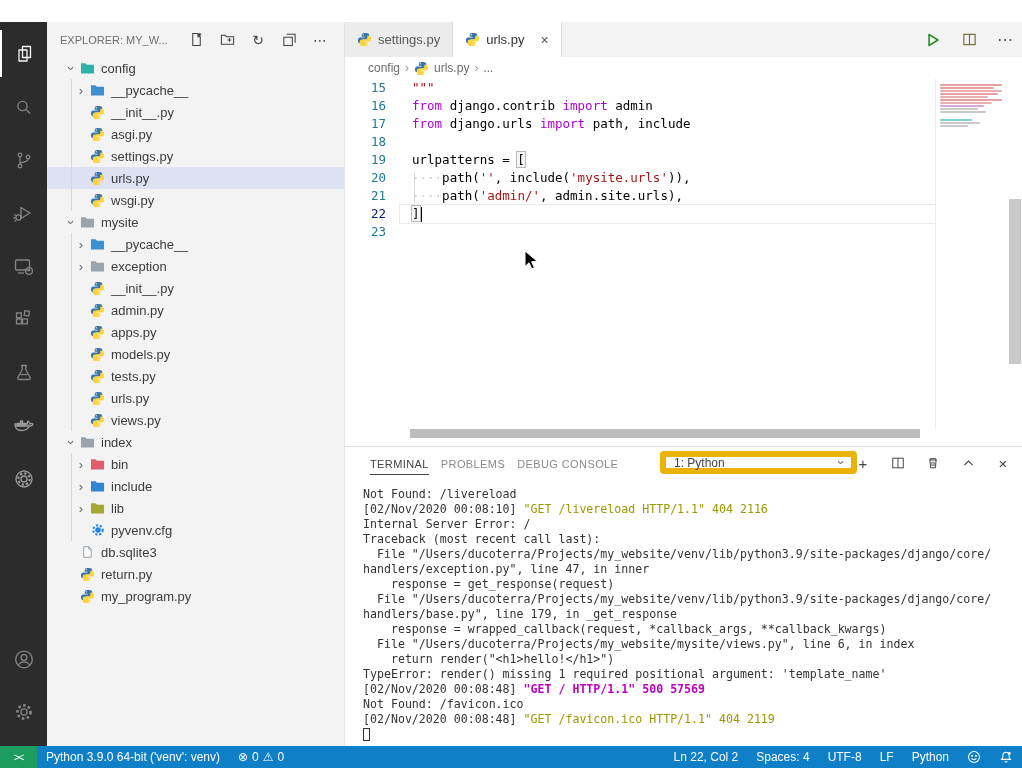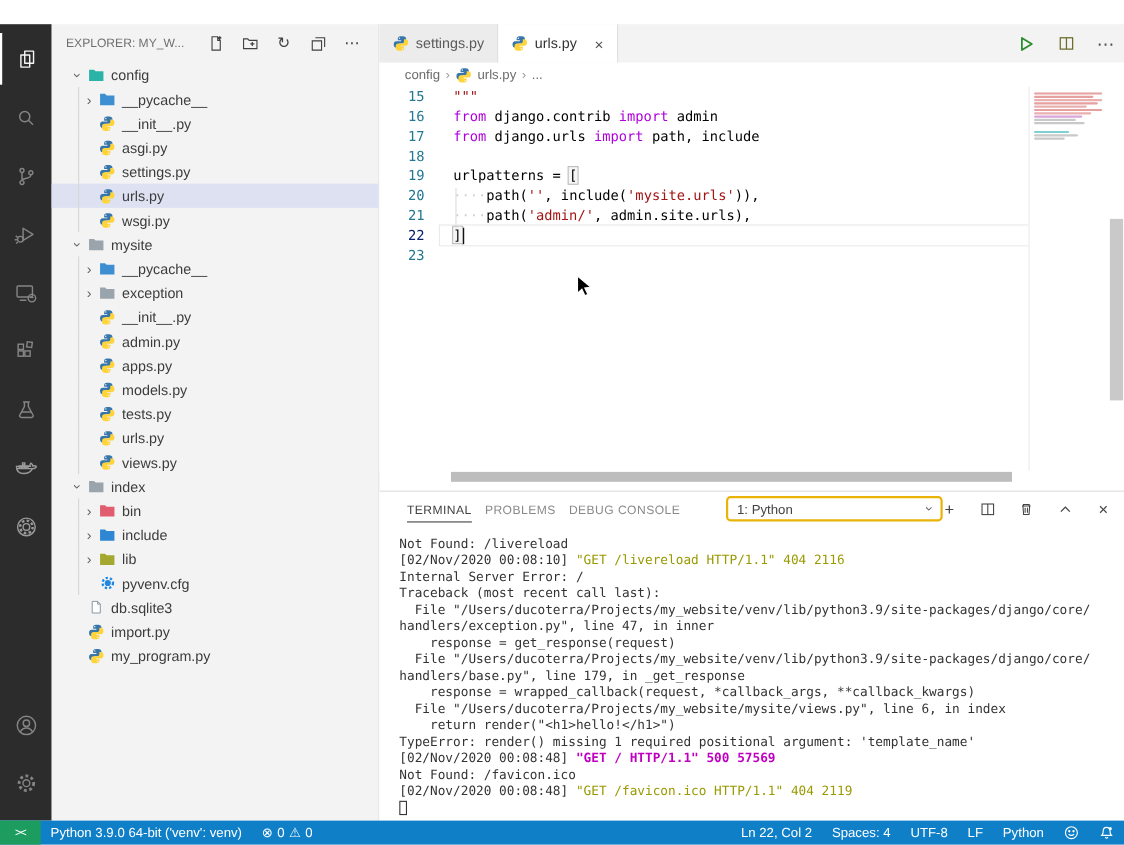--- a/index.html
+++ b/index.html
@@ -69,21 +69,21 @@
   .vscroll .thumb { position:absolute; left:1px; top:177px; width:12px; height:165px; background:#c9c9c9; }
   .hscroll { position:absolute; left:0; top:406px; width:663px; height:11px; }
   .hscroll .thumb { position:absolute; left:65px; top:1px; width:510px; height:9px; background:#bdbdbd; }
 
   
   .panel { position:absolute; left:0; top:424px; width:677px; height:300px; background:#fff; border-top:1px solid #ddd; }
   .panel-header { position:absolute; left:0; top:0; width:677px; height:32px; display:flex; align-items:center; }
   .ptabs { display:flex; gap:12px; padding-left:25px; }
   .ptab { font-size:11px; letter-spacing:.4px; color:#8a8a8a; padding:6px 0 4px; cursor:pointer; }
   .ptab.active { color:#424242; border-bottom:1px solid #424242; }
-  .pdrop { position:absolute; left:315px; top:4px; width:197px; height:23px; border:2px solid #eab308; border-radius:4px; background:#fff; display:flex; align-items:center; font-size:12px; color:#444; padding:0 8px; cursor:pointer; }
+  .pdrop { position:absolute; left:315px; top:4px; width:197px; height:23px; border:6px solid #eab308; border-radius:4px; background:#fff; display:flex; align-items:center; font-size:12px; color:#444; padding:0 8px; cursor:pointer; }
   .pdrop .dval { flex:1; }
   .pdrop .dchev { transform:rotate(90deg); color:#666; font-size:13px; }
   .pacts { position:absolute; right:10px; top:0; height:32px; display:flex; align-items:center; gap:17px; }
   .pacts .act { width:18px; height:18px; display:flex; align-items:center; justify-content:center; font-size:15px; color:#424242; cursor:pointer; }
   .pacts svg { stroke:#424242; fill:none; stroke-width:1.1; }
   .term { position:absolute; left:18px; top:40px; width:645px; font-family:"DejaVu Sans Mono","Liberation Mono",monospace; font-size:11.6px; line-height:15px; color:#333; }
   .term-line { white-space:pre; }
   .tseg.y { color:#999900; }
   .tseg.m { color:#c000c0; font-weight:bold; }
   .tseg.d { color:#333; }
@@ -430,21 +430,21 @@
           <span>db.sqlite3</span>
         </div>
         <div class="tree-row" data-depth="0" style="padding-left: 16px;">
           <span class="chev"></span>
           <span class="ticon">
             <svg width="15" height="15" viewBox="0 0 16 16">
               <path fill="#3776ab" d="M7.9 1C5.6 1 5 2 5 3.2V5h3.1v.8H3.4C2 5.8 1 6.9 1 8.9s.9 3.1 2.3 3.1H5v-1.8C5 8.7 6.2 8 7.5 8h3.2C11.9 8 13 7.1 13 5.8V3.2C13 2 11.9 1 9.8 1H7.9zM6.6 2.2c.4 0 .7.3.7.7s-.3.7-.7.7-.7-.3-.7-.7.3-.7.7-.7z"></path>
               <path fill="#ffd43b" d="M8.1 15c2.3 0 2.9-1 2.9-2.2V11H7.9v-.8h4.7c1.4 0 2.4-1.1 2.4-3.1s-.9-3.1-2.3-3.1H11v1.8C11 7.3 9.8 8 8.5 8H5.3C4.1 8 3 8.9 3 10.2v2.6C3 14 4.1 15 6.2 15h1.9zm1.3-1.2c-.4 0-.7-.3-.7-.7s.3-.7.7-.7.7.3.7.7-.3.7-.7.7z"></path>
             </svg>
           </span>
-          <span>import.py</span>
+          <span>return.py</span>
         </div>
         <div class="tree-row" data-depth="0" style="padding-left: 16px;">
           <span class="chev"></span>
           <span class="ticon">
             <svg width="15" height="15" viewBox="0 0 16 16">
               <path fill="#3776ab" d="M7.9 1C5.6 1 5 2 5 3.2V5h3.1v.8H3.4C2 5.8 1 6.9 1 8.9s.9 3.1 2.3 3.1H5v-1.8C5 8.7 6.2 8 7.5 8h3.2C11.9 8 13 7.1 13 5.8V3.2C13 2 11.9 1 9.8 1H7.9zM6.6 2.2c.4 0 .7.3.7.7s-.3.7-.7.7-.7-.3-.7-.7.3-.7.7-.7z"></path>
               <path fill="#ffd43b" d="M8.1 15c2.3 0 2.9-1 2.9-2.2V11H7.9v-.8h4.7c1.4 0 2.4-1.1 2.4-3.1s-.9-3.1-2.3-3.1H11v1.8C11 7.3 9.8 8 8.5 8H5.3C4.1 8 3 8.9 3 10.2v2.6C3 14 4.1 15 6.2 15h1.9zm1.3-1.2c-.4 0-.7-.3-.7-.7s.3-.7.7-.7.7.3.7.7-.3.7-.7.7z"></path>
             </svg>
           </span>
           <span>my_program.py</span>

